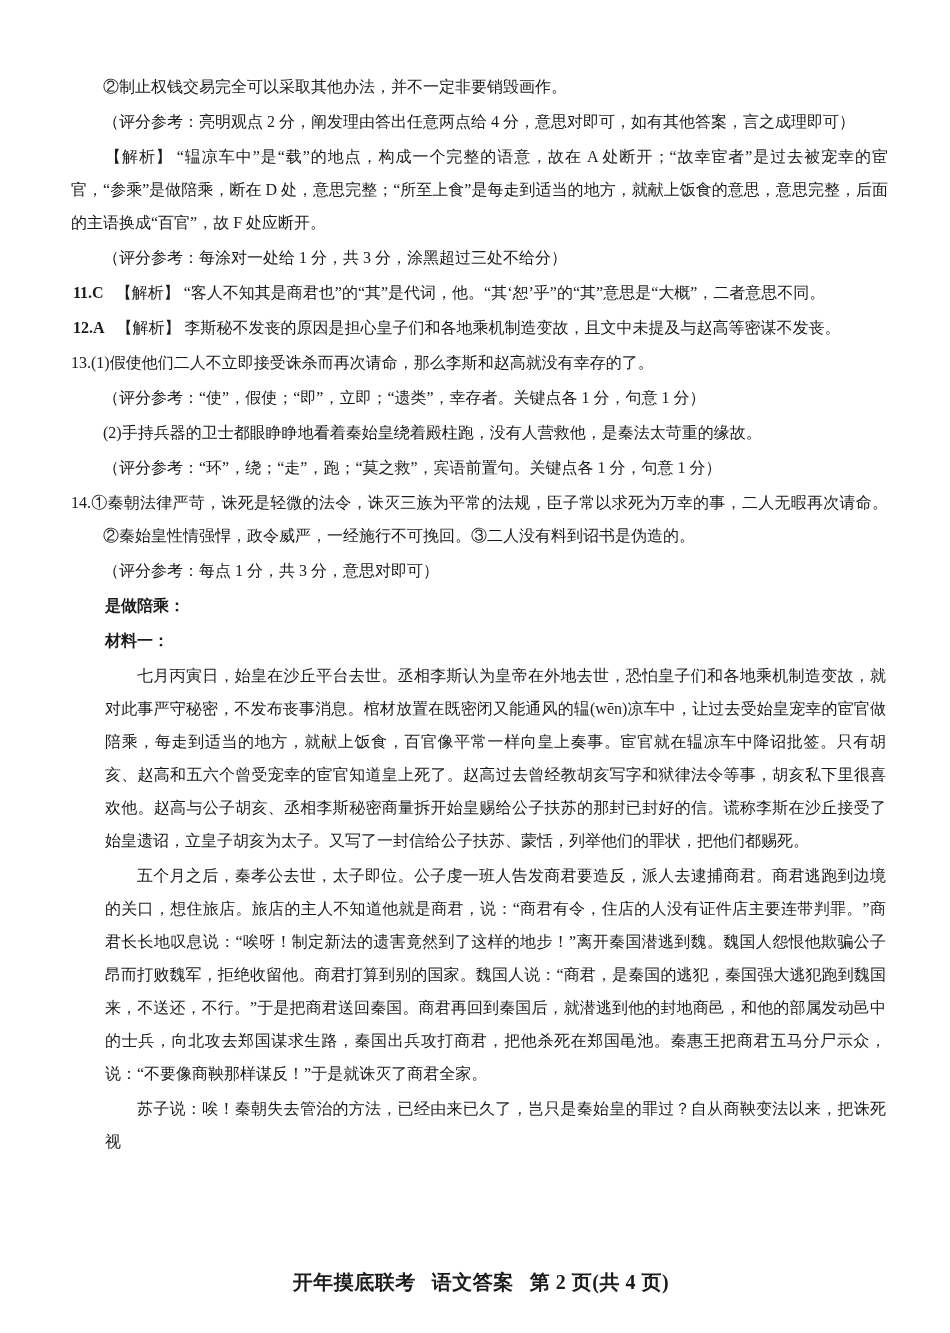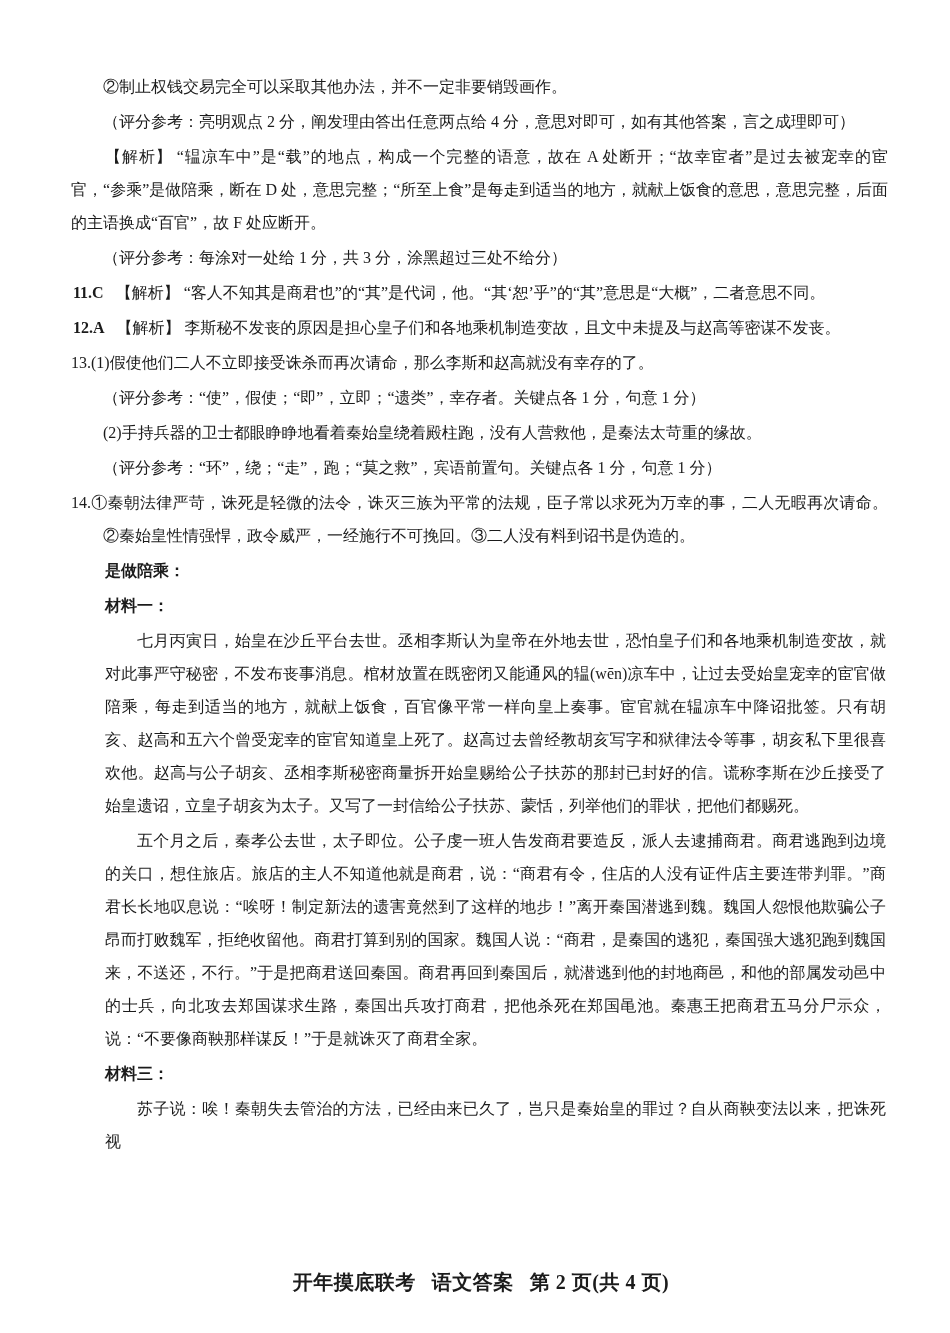--- a/index.html
+++ b/index.html
@@ -52,30 +52,30 @@
   <p><span class="ans-prefix">11.C</span><span class="analysis-label">【解析】</span><span>“客人不知其是商君也”的“其”是代词，他。“其‘恕’乎”的“其”意思是“大概”，二者意思不同。</span></p>
 
   <p><span class="ans-prefix">12.A</span><span class="analysis-label">【解析】</span><span>李斯秘不发丧的原因是担心皇子们和各地乘机制造变故，且文中未提及与赵高等密谋不发丧。</span></p>
 
   <p class="hang">13.(1)假使他们二人不立即接受诛杀而再次请命，那么李斯和赵高就没有幸存的了。</p>
   <p class="indent2">（评分参考：“使”，假使；“即”，立即；“遗类”，幸存者。关键点各 1 分，句意 1 分）</p>
   <p class="indent2">(2)手持兵器的卫士都眼睁睁地看着秦始皇绕着殿柱跑，没有人营救他，是秦法太苛重的缘故。</p>
   <p class="indent2">（评分参考：“环”，绕；“走”，跑；“莫之救”，宾语前置句。关键点各 1 分，句意 1 分）</p>
 
   <p class="hang">14.①秦朝法律严苛，诛死是轻微的法令，诛灭三族为平常的法规，臣子常以求死为万幸的事，二人无暇再次请命。②秦始皇性情强悍，政令威严，一经施行不可挽回。③二人没有料到诏书是伪造的。</p>
+  <p class="indent2">（评分参考：每点 1 分，共 3 分，意思对即可）</p>
 
   <div class="translation">
     <p class="section-head">是做陪乘：</p>
 
     <p class="section-head">材料一：</p>
     <p class="body">七月丙寅日，始皇在沙丘平台去世。丞相李斯认为皇帝在外地去世，恐怕皇子们和各地乘机制造变故，就对此事严守秘密，不发布丧事消息。棺材放置在既密闭又能通风的辒(wēn)凉车中，让过去受始皇宠幸的宦官做陪乘，每走到适当的地方，就献上饭食，百官像平常一样向皇上奏事。宦官就在辒凉车中降诏批签。只有胡亥、赵高和五六个曾受宠幸的宦官知道皇上死了。赵高过去曾经教胡亥写字和狱律法令等事，胡亥私下里很喜欢他。赵高与公子胡亥、丞相李斯秘密商量拆开始皇赐给公子扶苏的那封已封好的信。谎称李斯在沙丘接受了始皇遗诏，立皇子胡亥为太子。又写了一封信给公子扶苏、蒙恬，列举他们的罪状，把他们都赐死。</p>
 
     <p class="body">五个月之后，秦孝公去世，太子即位。公子虔一班人告发商君要造反，派人去逮捕商君。商君逃跑到边境的关口，想住旅店。旅店的主人不知道他就是商君，说：“商君有令，住店的人没有证件店主要连带判罪。”商君长长地叹息说：“唉呀！制定新法的遗害竟然到了这样的地步！”离开秦国潜逃到魏。魏国人怨恨他欺骗公子昂而打败魏军，拒绝收留他。商君打算到别的国家。魏国人说：“商君，是秦国的逃犯，秦国强大逃犯跑到魏国来，不送还，不行。”于是把商君送回秦国。商君再回到秦国后，就潜逃到他的封地商邑，和他的部属发动邑中的士兵，向北攻去郑国谋求生路，秦国出兵攻打商君，把他杀死在郑国黾池。秦惠王把商君五马分尸示众，说：“不要像商鞅那样谋反！”于是就诛灭了商君全家。</p>
 
-    <p class="section-head">材料三：</p>
     <p class="body">苏子说：唉！秦朝失去管治的方法，已经由来已久了，岂只是秦始皇的罪过？自从商鞅变法以来，把诛死视</p>
   </div>
 
 </div>
 
 <div class="footer">
   <span>开年摸底联考</span><span>语文答案</span><span>第 2 页(共 4 页)</span>
 </div>
 
 </body></html>

